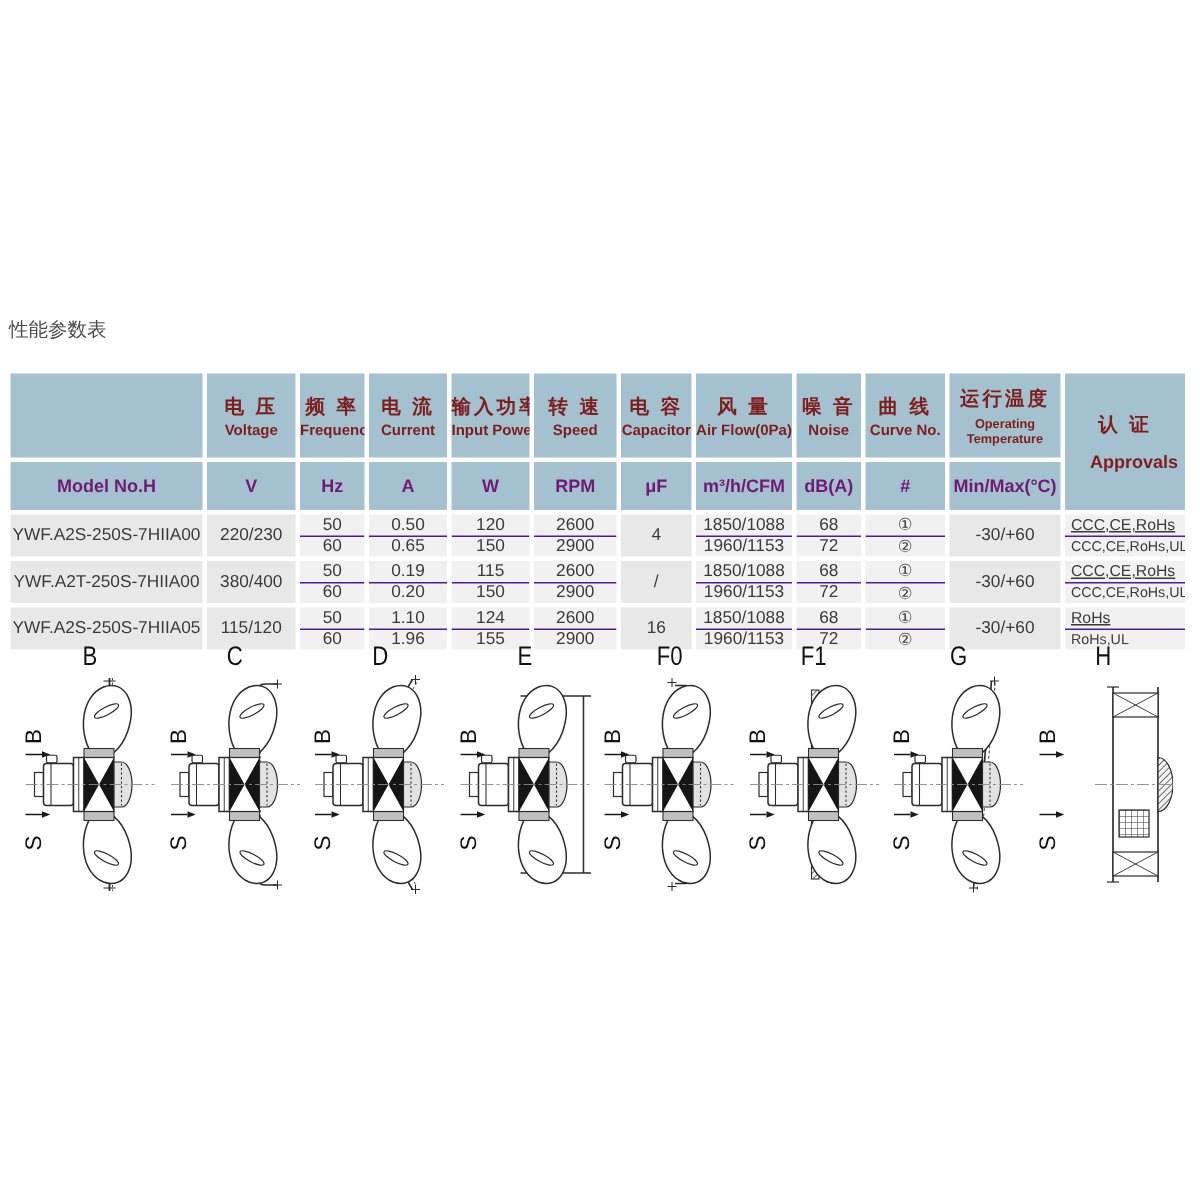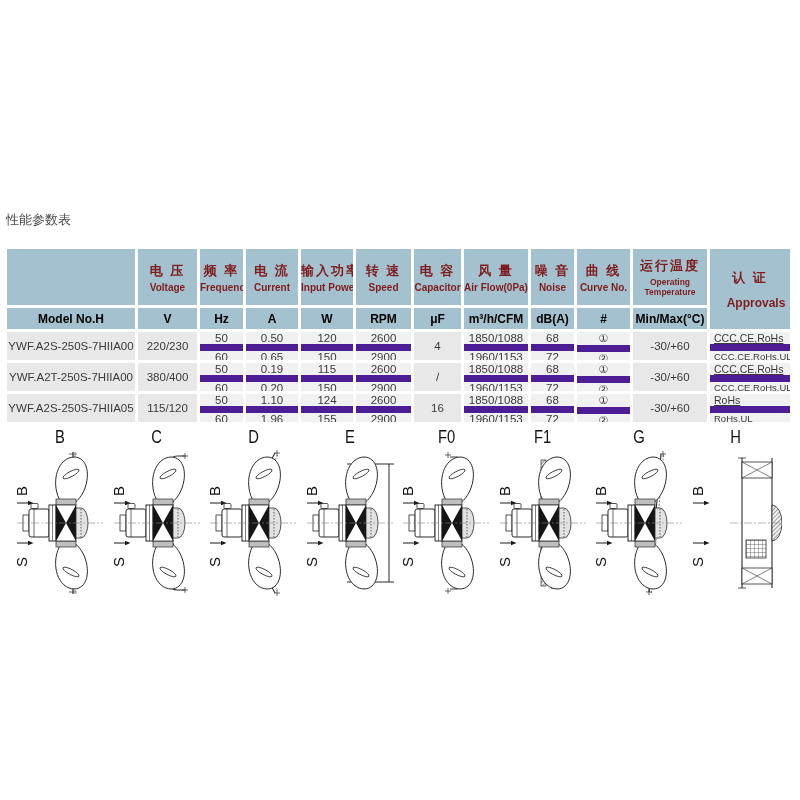--- a/index.html
+++ b/index.html
@@ -12,27 +12,27 @@
   table.spec td{padding:0;text-align:center;vertical-align:middle;overflow:hidden;}
 
   td.h1{background:#a4c1cf;color:#7f1d1d;height:56px;}
   td.h1 .zh{font-size:13px;font-weight:bold;letter-spacing:2px;white-space:nowrap;}
   td.h1 .en{font-size:10px;font-weight:bold;margin-top:2px;white-space:nowrap;text-align:center;}
   td.h1.small-en .en{font-size:8.5px;line-height:1.2;white-space:normal;}
   td.h1.appr-h{height:auto;}
   td.h1.appr-h .zh{font-size:13px;margin-bottom:9px;}
   td.h1.appr-h .en{font-size:12px;padding-left:12px;}
 
-  td.h2{background:#a4c1cf;color:#000000;height:21px;font-size:12px;font-weight:bold;}
+  td.h2{background:#a4c1cf;color:#701a75;height:32px;font-size:12px;font-weight:bold;}
 
   td.merged{background:#e8e8e8;color:#3a3a3a;font-size:11.5px;height:28px;}
   td.split{background:#f1f1f1;color:#3a3a3a;font-size:11.5px;height:28px;}
   .split .subwrap{display:flex;flex-direction:column;height:28px;}
   .split .sub{flex:1;display:flex;align-items:center;justify-content:center;}
-  .split .sub.first{border-bottom:7px solid #4c1d95;}
+  .split .sub.first{border-bottom:1px solid #4c1d95;}
   td.appr-cell .sub{justify-content:flex-start;padding-left:4px;}
   td.appr-cell .sub.first{font-size:10.5px;text-decoration:underline;}
   td.appr-cell .sub.second{font-size:9.5px;}
   .curve .sub{font-size:11px;}
 
   .diagrams{position:absolute;left:12px;top:426px;width:772px;display:flex;}
   .diag{width:96.5px;display:flex;flex-direction:column;align-items:center;}
   .diag-label{height:22px;line-height:22px;font-size:18px;color:#111;transform:scaleX(.82);}
   .diag svg{display:block;}
   .flow-letter{font-size:15px;fill:#111;}

